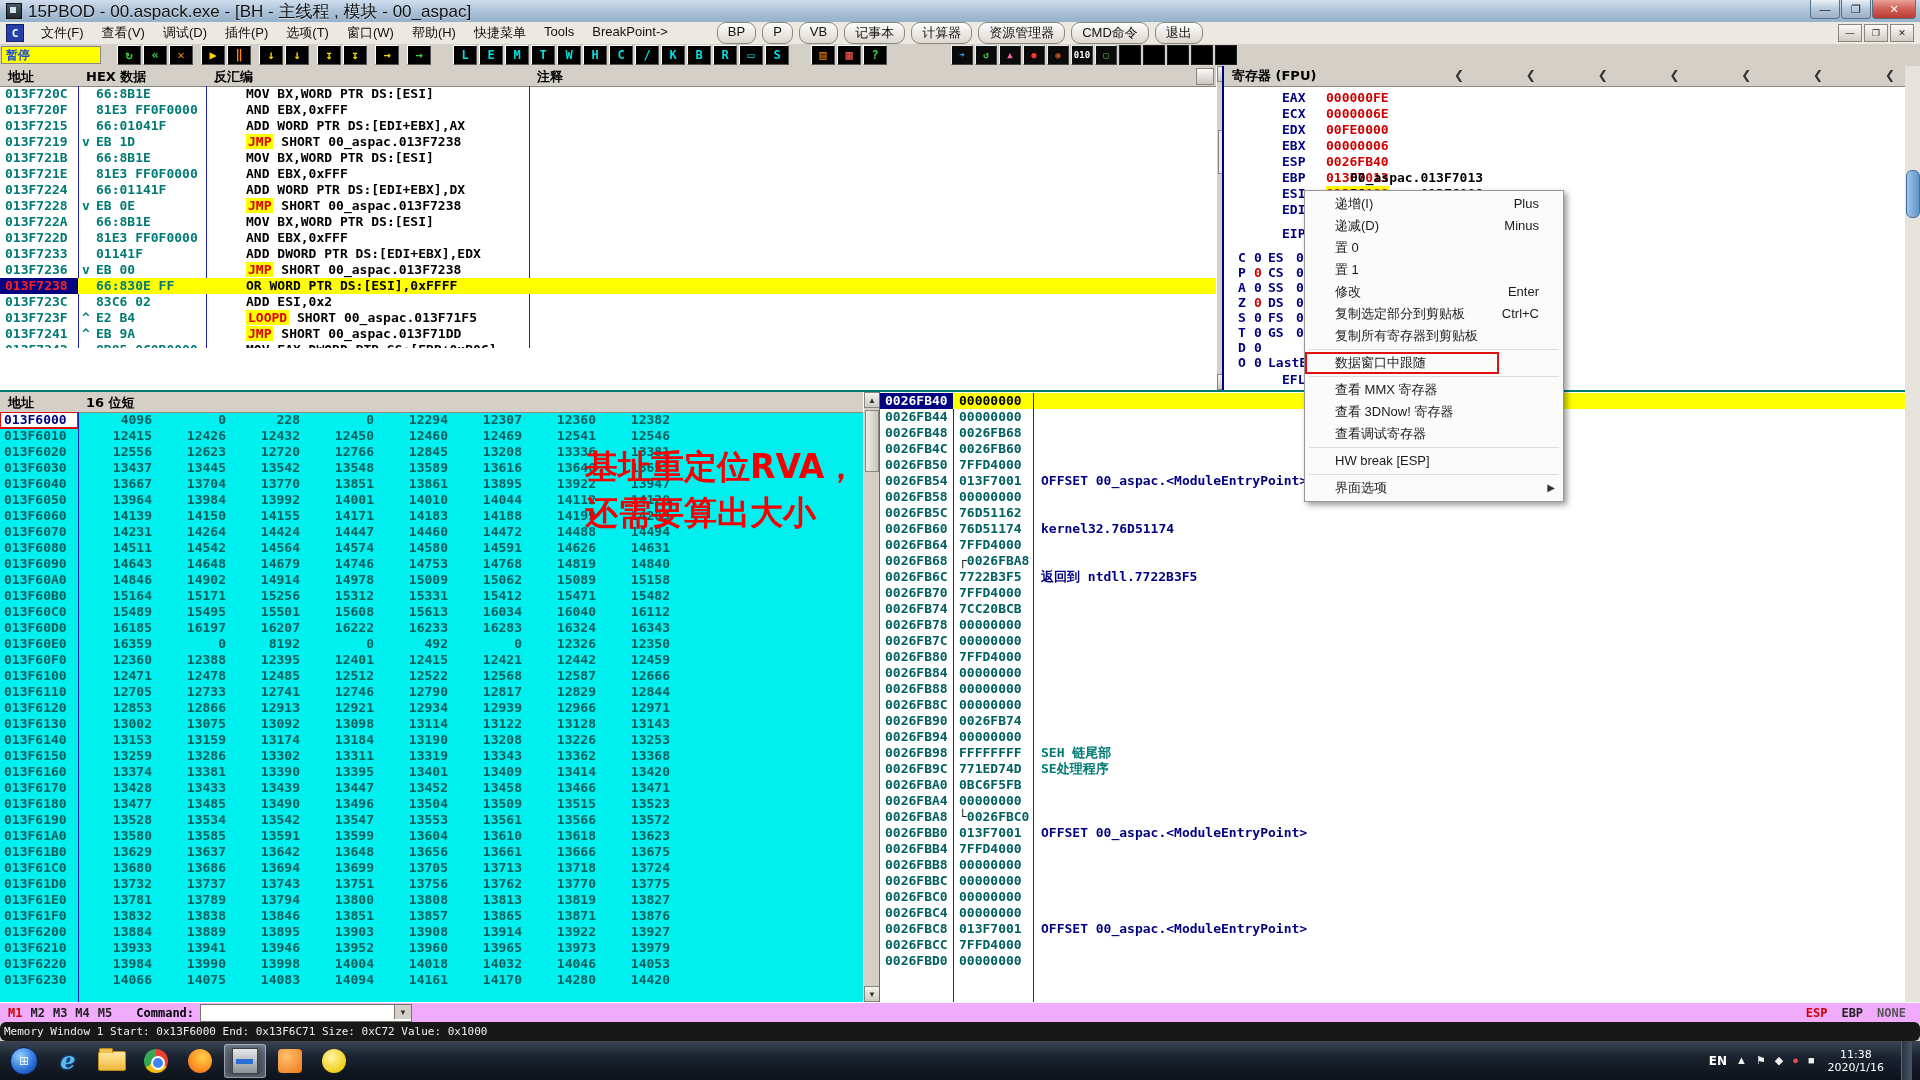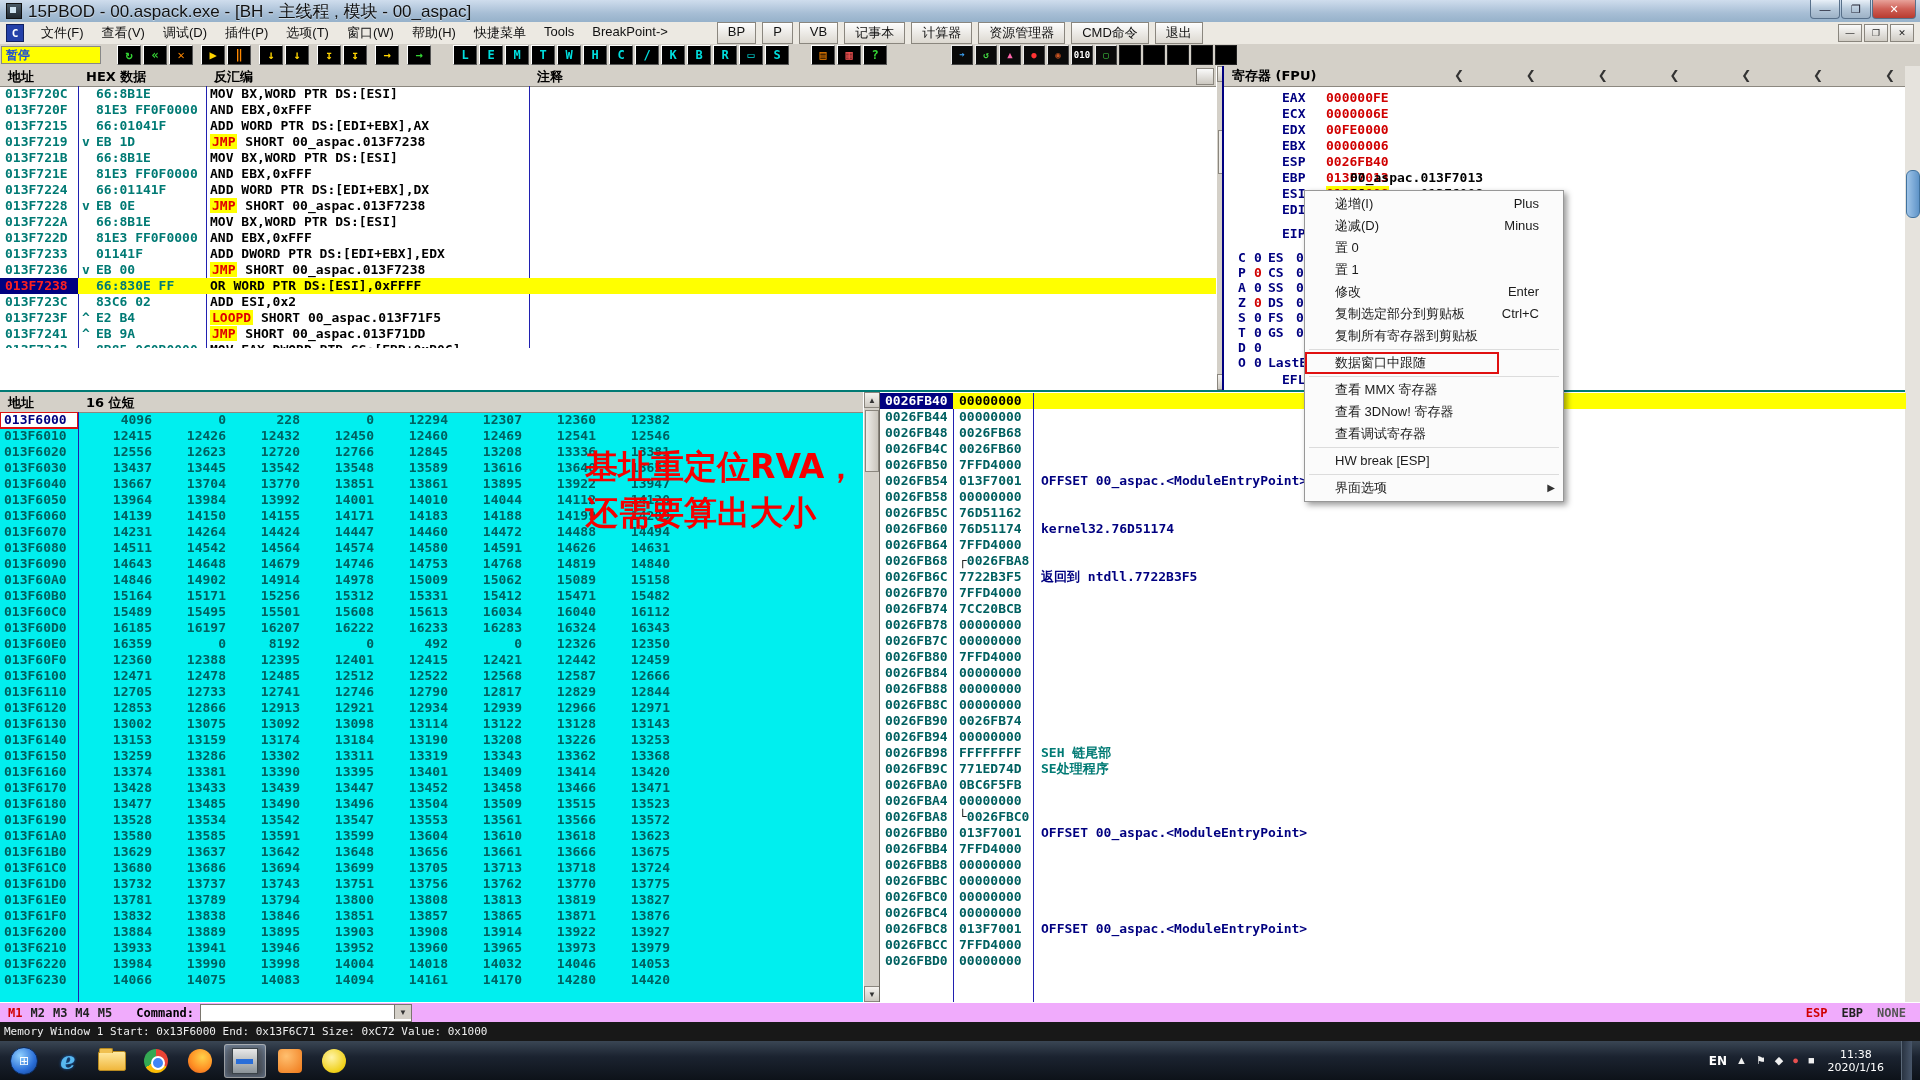--- a/index.html
+++ b/index.html
@@ -12,21 +12,21 @@
   #title-icon::after{content:"";position:absolute;left:3px;top:3px;width:6px;height:6px;background:#cfe3f0;}
   #title-text{font-size:17px;color:#111;text-shadow:0 1px 0 rgba(255,255,255,.5);}
   #caption-buttons{position:absolute;right:4px;top:0;display:flex;}
   .capbtn{width:28px;height:18px;margin-left:1px;border:1px solid #58708a;border-top:none;border-radius:0 0 4px 4px;background:linear-gradient(#e8f0f8,#b6c8da 50%,#9db2c6);display:flex;align-items:center;justify-content:center;font-size:11px;color:#223;}
   .capbtn.close{background:linear-gradient(#e8a29a,#cf5f55 50%,#b83b30);color:#fff;width:42px;}
   
   #menubar{left:0;top:22px;width:1920px;height:22px;background:#ece9e2;border-bottom:1px solid #b9b5ac;display:flex;align-items:center;}
   #child-icon{width:16px;height:16px;margin:0 8px 0 6px;background:#2440a8;border:1px solid #102060;color:#fff;font:bold 11px "DejaVu Sans Mono",monospace;display:flex;align-items:center;justify-content:center;}
   .mitem{padding:2px 9px;font-size:13px;color:#111;}
   #menu-buttons{display:flex;margin-left:40px;gap:6px;}
-  .mbtn{padding:1px 10px;font-size:13px;color:#111;background:linear-gradient(#fdfdfd,#dcd8d0);border:1px solid #8a867e;border-radius:0;box-shadow:0 1px 0 #fff inset;}
+  .mbtn{padding:1px 10px;font-size:13px;color:#111;background:linear-gradient(#fdfdfd,#dcd8d0);border:1px solid #8a867e;border-radius:9px;box-shadow:0 1px 0 #fff inset;}
   #child-buttons{position:absolute;right:6px;top:24px;display:flex;gap:2px;}
   .chbtn{width:22px;height:16px;background:linear-gradient(#fafafa,#d0ccc4);border:1px solid #8a867e;font-size:9px;display:flex;align-items:center;justify-content:center;color:#222;}
   
   #toolbar{left:0;top:44px;width:1920px;height:22px;background:#d4d0c8;border-bottom:1px solid #a8a49c;display:flex;align-items:center;}
   #run-status{width:94px;height:16px;margin-left:1px;background:#ffff00;border:1px solid #888;color:#1d4ed8;font:bold 12px "DejaVu Sans","Liberation Sans",sans-serif;display:flex;align-items:center;padding-left:4px;}
   #tool-groups{display:flex;margin-left:16px;gap:8px;}
   .tgroup{display:flex;gap:2px;}
   .tbtn{width:22px;height:18px;background:#000;border:1px solid;border-color:#fff #555 #555 #fff;display:flex;align-items:center;justify-content:center;font:bold 12px "DejaVu Sans Mono",monospace;}
   .tbtn.letter{color:#00dede;}
   #plugin-row{display:flex;margin-left:64px;gap:2px;}
@@ -38,21 +38,21 @@
   #disasm-hdr{position:absolute;left:0;top:0;width:1216px;height:20px;}
   .dh{position:absolute;top:2px;}
   #disasm-rows{position:absolute;left:0;top:20px;width:1216px;height:262px;overflow:hidden;}
   .vsep{position:absolute;top:0;bottom:0;width:1px;background:#2020b0;}
   .drow{position:relative;display:flex;height:16px;line-height:16px;white-space:pre;}
   .drow.sel{background:#ffff00;}
   .ca{width:78px;padding-left:5px;box-sizing:border-box;color:#007a74;}
   .drow.sel .ca{background:#000080;color:#ff2020;}
   .chx{width:128px;padding-left:4px;box-sizing:border-box;color:#007a74;}
   .pre{display:inline-block;width:14px;color:#007a74;}
-  .casm{width:323px;padding-left:4px;box-sizing:border-box;color:#000;}
+  .casm{width:323px;padding-left:4px;box-sizing:border-box;color:#000;margin-left:36px;}
   .ccom{flex:1;}
   .mn{color:#e00000;background:#ffff00;padding:0 2px;}
   #disasm-div{left:0;top:348px;width:1216px;height:2px;background:#007a74;position:absolute;}
   #disasm-info{position:absolute;left:0;top:350px;width:1216px;height:40px;background:#fff;}
   #ds-line{position:absolute;left:8px;top:3px;color:#000;}
   
   .sbar{background:#d4d0c8;border-left:1px solid #fff;}
   .sarrow{position:absolute;left:0;width:100%;height:16px;background:linear-gradient(#f4f2ee,#cdc9c1);border:1px solid #8a867e;box-sizing:border-box;font-size:8px;color:#333;display:flex;align-items:center;justify-content:center;}
   .sthumb{position:absolute;left:1px;right:1px;background:linear-gradient(90deg,#efede9,#c9c5bd);border:1px solid #8a867e;}
   #main-scroll{left:1905px;top:66px;width:15px;height:936px;background:#e6e3dd;}
@@ -110,21 +110,21 @@
   
   #statusbar{left:0;top:1002px;width:1920px;height:20px;background:#f0abfc;border-top:1px solid #fff;display:flex;align-items:center;}
   .mflag{font:bold 12px "DejaVu Sans Mono",monospace;color:#222;margin-left:8px;}
   .mflag.red{color:#d00000;}
   #cmd-label{font:bold 12px "DejaVu Sans Mono",monospace;margin-left:24px;color:#000;}
   #cmd-box{width:210px;height:16px;background:#fff;border:1px solid #7a766e;margin-left:6px;position:relative;}
   #cmd-arrow{position:absolute;right:0;top:0;width:16px;height:14px;background:#d4d0c8;border-left:1px solid #7a766e;font-size:8px;display:flex;align-items:center;justify-content:center;color:#333;}
   #sb-right{position:absolute;right:14px;display:flex;gap:14px;font:bold 12px "DejaVu Sans Mono",monospace;}
   #sb-esp{color:#d00000;} #sb-ebp{color:#222;} #sb-none{color:#555;}
   
-  #memstrip{left:0;top:1022px;width:1920px;height:19px;background:#181818;color:#eee;font:11px "DejaVu Sans Mono",monospace;display:flex;align-items:center;padding-left:4px;box-sizing:border-box;}
+  #memstrip{left:0;top:1022px;width:1920px;height:19px;background:#181818;color:#eee;font:11px "DejaVu Sans Mono",monospace;display:flex;align-items:center;padding-left:4px;box-sizing:border-box;border-radius:6px;}
   
   #taskbar{left:0;top:1041px;width:1920px;height:39px;background:linear-gradient(#3a4654,#1b2330 40%,#0d1219);display:flex;align-items:center;z-index:60;}
   .tapp{width:40px;height:32px;margin-left:4px;border-radius:3px;display:flex;align-items:center;justify-content:center;}
   .tapp.active{background:rgba(255,255,255,.22);border:1px solid rgba(255,255,255,.45);box-shadow:0 0 6px rgba(160,200,255,.4) inset;}
   .orb{width:26px;height:26px;border-radius:50%;background:radial-gradient(circle at 35% 30%,#8fd0ff,#2a6ed8 60%,#123d86);border:1px solid #0a2a5e;display:flex;align-items:center;justify-content:center;color:#fff;font-size:12px;}
   .ie-g{color:#58b8f0;font:italic bold 24px "DejaVu Serif","Liberation Serif",serif;text-shadow:0 0 3px #1b6fd4;}
   .folder{width:26px;height:18px;background:linear-gradient(#ffe9a0,#f0b73c);border:1px solid #b88a20;border-radius:2px;position:relative;}
   .folder::before{content:"";position:absolute;left:0;top:-4px;width:12px;height:4px;background:#f0c050;border:1px solid #b88a20;border-bottom:none;border-radius:2px 2px 0 0;}
   .chrome{width:24px;height:24px;border-radius:50%;background:conic-gradient(#ea4335 0 33%,#fbbc05 33% 66%,#34a853 66% 100%);position:relative;}
   .chrome::after{content:"";position:absolute;left:7px;top:7px;width:10px;height:10px;border-radius:50%;background:#4285f4;border:2px solid #fff;}

